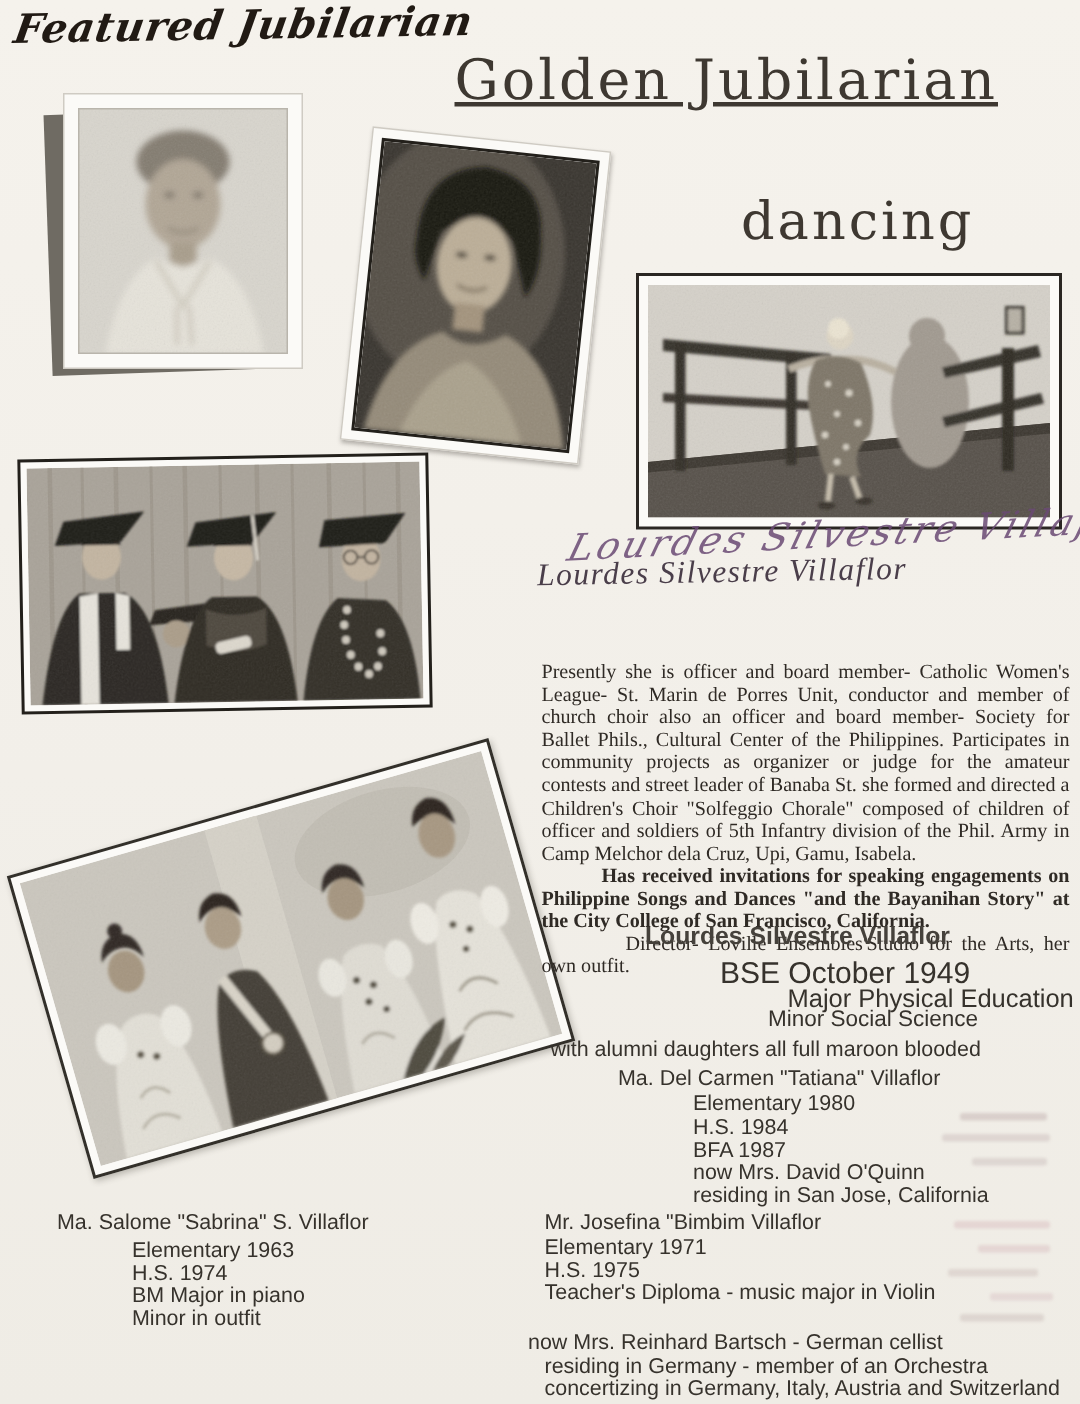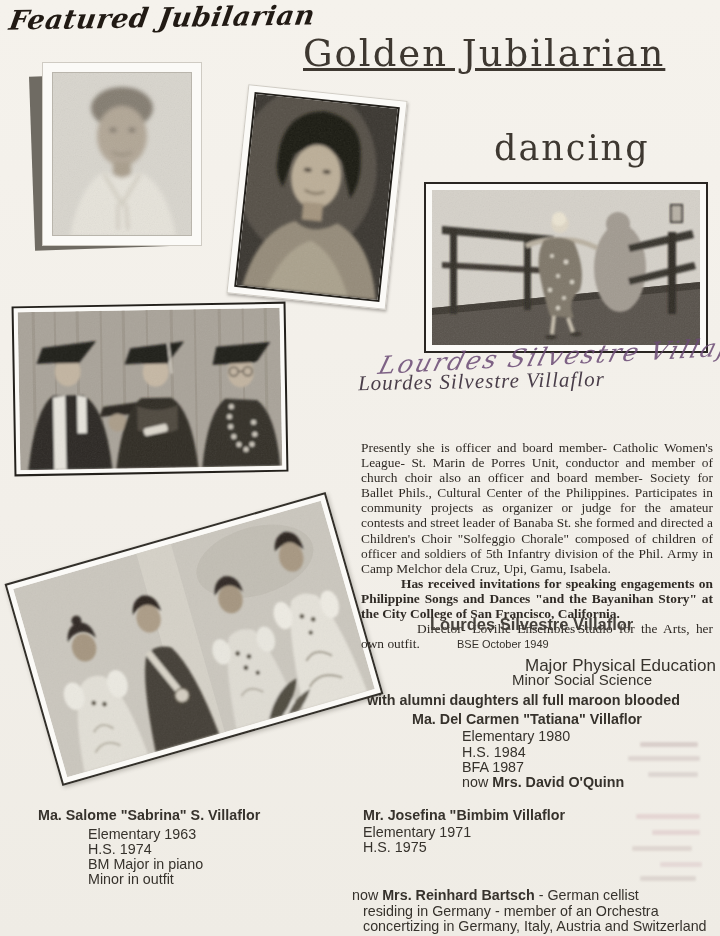--- a/index.html
+++ b/index.html
@@ -38,21 +38,21 @@
           transform:rotate(-1deg);white-space:nowrap;}
   
   .article{position:absolute;left:361px;top:412px;width:352px;
           font-family:"Liberation Serif",serif;font-size:13.4px;line-height:15.1px;
           color:#2f2a25;text-align:justify;margin-top:28px;}
   .article p{margin:0;}
   .article p.ind1{text-indent:40px;font-weight:bold;}
   .article p.ind2{text-indent:56px;font-family:Liberation Serif, serif;}
   
   .edu{position:absolute;font-size:14.3px;color:#36322c;white-space:nowrap;}
-  .b{font-weight:bold;text-align:center;}
+  .b{font-weight:normal;text-align:center;}
   .hdr{font-weight:bold;font-size:16.5px;color:#45413b;}
   
   .bleed{position:absolute;filter:blur(1px);border-radius:2px;}
 </style>
 </head>
 <body>
 
 <div class="page">
 
   <div class="kicker">Featured Jubilarian</div>
@@ -285,40 +285,42 @@
   <div class="sig-hand">Lourdes Silvestre Villaflor</div>
   <div class="sig-print">Lourdes Silvestre Villaflor</div>
 
   <div class="article">
     <p>Presently she is officer and board member- Catholic Women's League- St. Marin de Porres Unit, conductor and member of church choir also an officer and board member- Society for Ballet Phils., Cultural Center of the Philippines. Participates in community projects as organizer or judge for the amateur contests and street leader of Banaba St. she formed and directed a Children's Choir "Solfeggio Chorale" composed of children of officer and soldiers of 5th Infantry division of the Phil. Army in Camp Melchor dela Cruz, Upi, Gamu, Isabela.</p>
     <p class="ind1">Has received invitations for speaking engagements on Philippine Songs and Dances "and the Bayanihan Story" at the City College of San Francisco, California.</p>
     <p class="ind2">Director- Loville Ensembles'Studio for the Arts, her own outfit.</p>
   </div>
 
   <div class="edu hdr" style="left:430px;top:615px">Lourdes Silvestre Villaflor</div>
-  <div class="edu" style="left:457px;top:638px;font-size:11px">BSE October 1949</div>
+  <div class="edu" style="left:480px;top:638px;font-size:20px">BSE October 1949</div>
   <div class="edu" style="left:525px;top:656px;font-size:17px">Major Physical Education</div>
   <div class="edu" style="left:512px;top:671px;font-size:15px">Minor Social Science</div>
   <div class="edu b" style="left:367px;top:692px">with alumni daughters all full maroon blooded</div>
 
   <div class="edu b" style="left:412px;top:711px">Ma. Del Carmen "Tatiana" Villaflor</div>
   <div class="edu" style="left:462px;top:728px">Elementary 1980</div>
   <div class="edu" style="left:462px;top:744px">H.S. 1984</div>
   <div class="edu" style="left:462px;top:759px">BFA  1987</div>
   <div class="edu" style="left:462px;top:774px"><span>now </span><span class="b">Mrs. David O'Quinn</span></div>
+  <div class="edu" style="left:462px;top:789px">residing in San Jose, California</div>
 
   <div class="edu b" style="left:38px;top:807px">Ma. Salome "Sabrina" S. Villaflor</div>
   <div class="edu" style="left:88px;top:826px">Elementary 1963</div>
   <div class="edu" style="left:88px;top:841px">H.S. 1974</div>
   <div class="edu" style="left:88px;top:856px">BM Major in piano</div>
   <div class="edu" style="left:88px;top:871px">Minor in outfit</div>
 
   <div class="edu b" style="left:363px;top:807px">Mr. Josefina "Bimbim Villaflor</div>
   <div class="edu" style="left:363px;top:824px">Elementary 1971</div>
   <div class="edu" style="left:363px;top:839px">H.S. 1975</div>
+  <div class="edu" style="left:363px;top:854px">Teacher's Diploma - music major in Violin</div>
 
   <div class="edu" style="left:352px;top:887px"><span>now </span><span class="b">Mrs. Reinhard Bartsch</span><span> - German cellist</span></div>
   <div class="edu" style="left:363px;top:918px">concertizing in Germany, Italy, Austria and Switzerland</div>
   <div class="edu" style="left:363px;top:903px">residing  in Germany - member of an Orchestra</div>
 
   <div class="bleed" style="left:640px;top:742px;width:58px;height:5px;background:rgba(150,120,125,.25)"></div>
   <div class="bleed" style="left:628px;top:756px;width:72px;height:5px;background:rgba(160,130,135,.22)"></div>
   <div class="bleed" style="left:648px;top:772px;width:50px;height:5px;background:rgba(150,125,128,.2)"></div>
   <div class="bleed" style="left:636px;top:814px;width:64px;height:5px;background:rgba(190,130,145,.22)"></div>
   <div class="bleed" style="left:652px;top:830px;width:48px;height:5px;background:rgba(185,125,140,.2)"></div>

